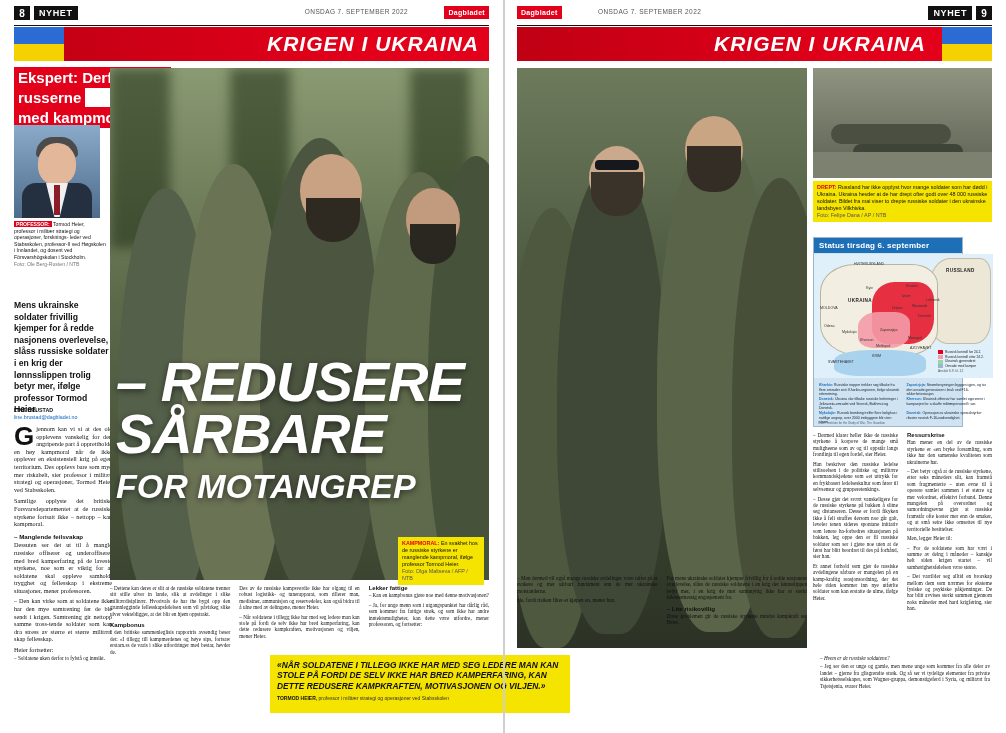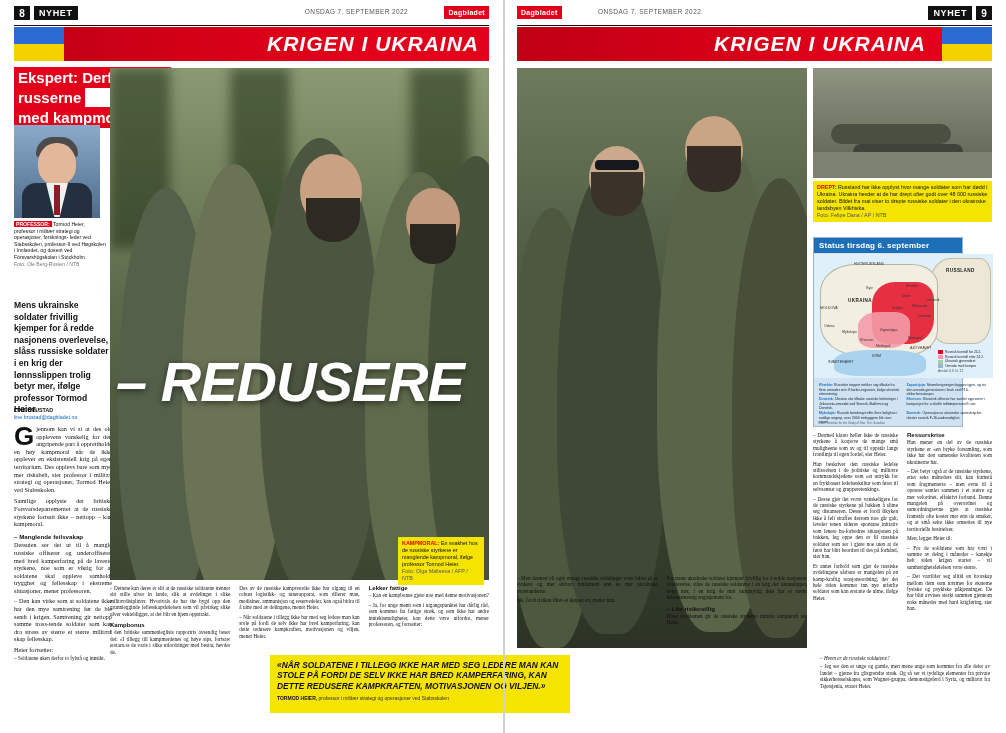--- a/index.html
+++ b/index.html
@@ -289,20 +289,22 @@
       <div class="silhouette" style="left:255px;top:104px; width:110px;height:440px; background:#5f6a4c;"></div>
       <div class="silhouette" style="left:318px;top:88px;  width:96px; height:450px; background:#47523a;"></div>
       <div class="silhouette" style="left:190px;top:86px;  width:62px; height:74px;  background:#c9a183; border-radius:50%;"></div>
       <div class="silhouette" style="left:296px;top:120px;  width:54px; height:64px;  background:#c29a7d; border-radius:50%;"></div>
       <div style="position:absolute;left:196px;top:130px;width:54px;height:44px;background:#2e2a22;border-radius:0 0 26px 26px;"></div>
       <div style="position:absolute;left:300px;top:156px;width:46px;height:40px;background:#2a2620;border-radius:0 0 22px 22px;"></div>
     </div>
 
     <div class="bigtext">
       <span>– REDUSERE</span>
+      <span class="l2">SÅRBARE</span>
+      <span class="l3">FOR MOTANGREP</span>
     </div>
 
     <div class="yellow-cap cap-kampmoral">
       <span class="lead">KAMPMORAL:</span><span> En svakhet hos de russiske styrkene er manglende kampmoral, ifølge professor Tormod Heier.</span>
       <div class="credit">Foto: Olga Maltseva / AFP / NTB</div>
     </div>
 
     <div class="cols-left">
       <div>
         <p style="margin:0">– Dettene kan deres er slit at de russiske soldatene trenner sitt stille ulver in lande, slik at avdelinger i slike militærdisiplinær. Hvorivals de har the bygd opp den grunnlegginde fellesskapsfølelsen som vil påvirkeg slike ulver vekteldigger, at det blir en hjem oppstrakt.</p>

